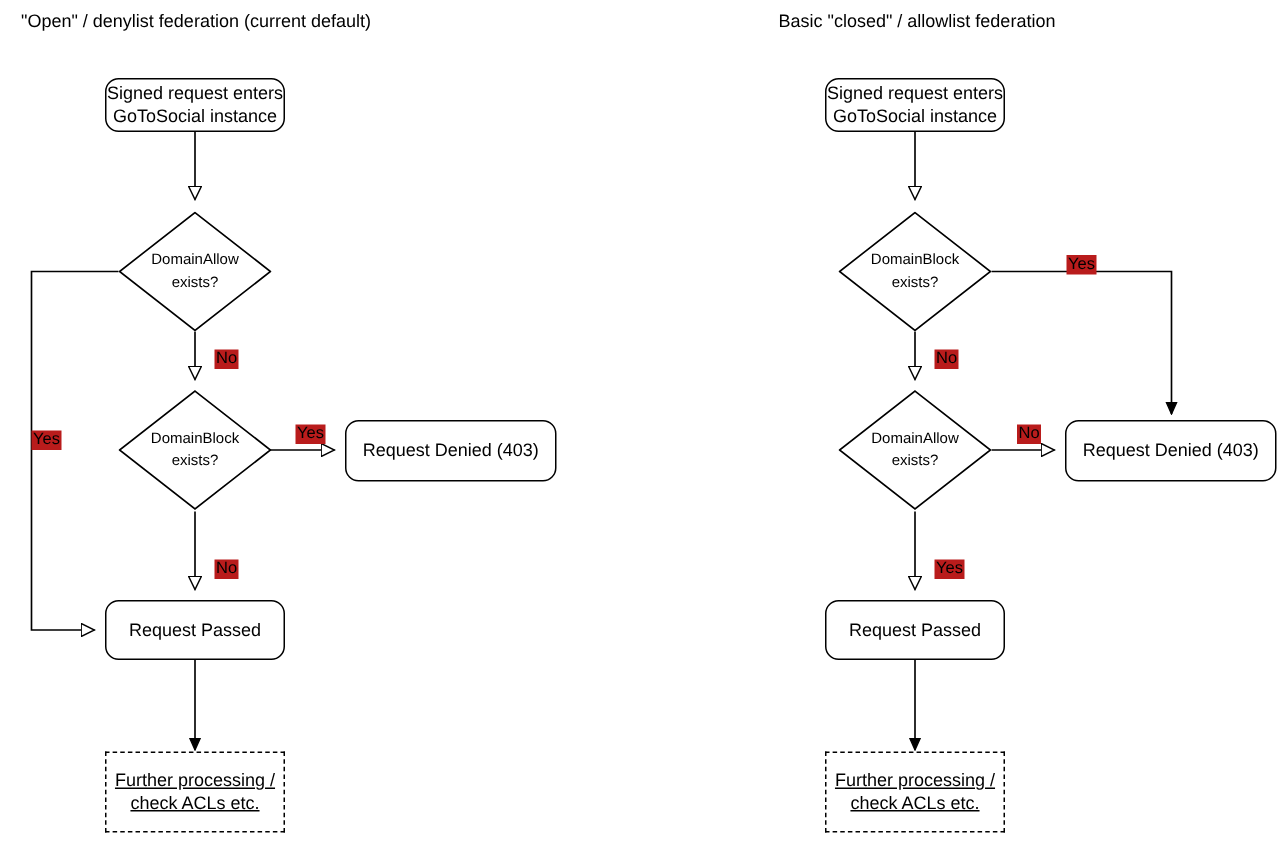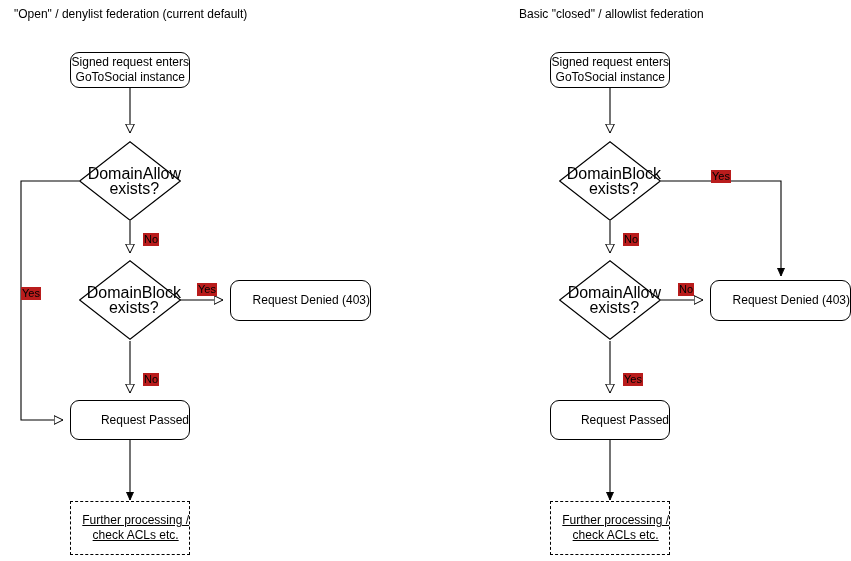--- a/index.html
+++ b/index.html
@@ -31,21 +31,21 @@
   }
   #title-left  { left: 14px;  top: 7px; }
   #title-right { left: 519px; top: 7px; }
 
   
   .node {
     position: absolute;
     box-sizing: border-box;
     display: flex;
     align-items: center;
-    justify-content: flex-end;
+    justify-content: center;
     text-align: center;
     font-size: 12px;
     line-height: 15px;
     color: #000000;
     background: #ffffff;
   }
   .node-rounded {
     border: 1px solid #000000;
     border-radius: 9px;
   }
@@ -56,21 +56,21 @@
   }
   .node-text { pointer-events: none; white-space: pre-line; }
 
   .node-diamond {
     background: transparent;
     border: none;
   }
   .node-diamond .dlabel {
     position: relative;
     z-index: 2;
-    font-size: 16px;
+    font-size: 10px;
     line-height: 15px;
     white-space: pre-line;
   }
   .node-diamond svg {
     position: absolute;
     left: 0; top: 0;
     width: 100%;
     height: 100%;
     z-index: 1;
   }

